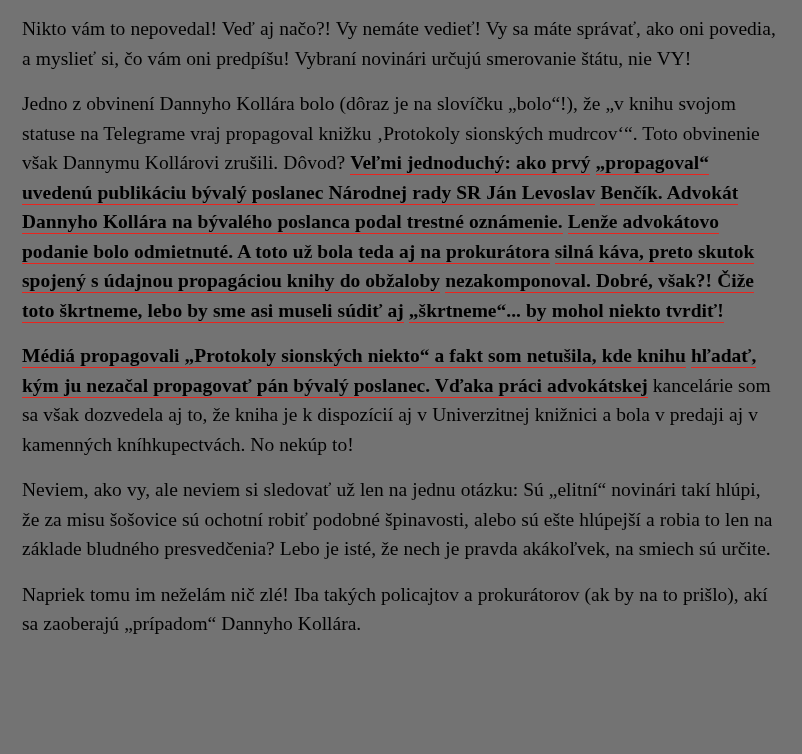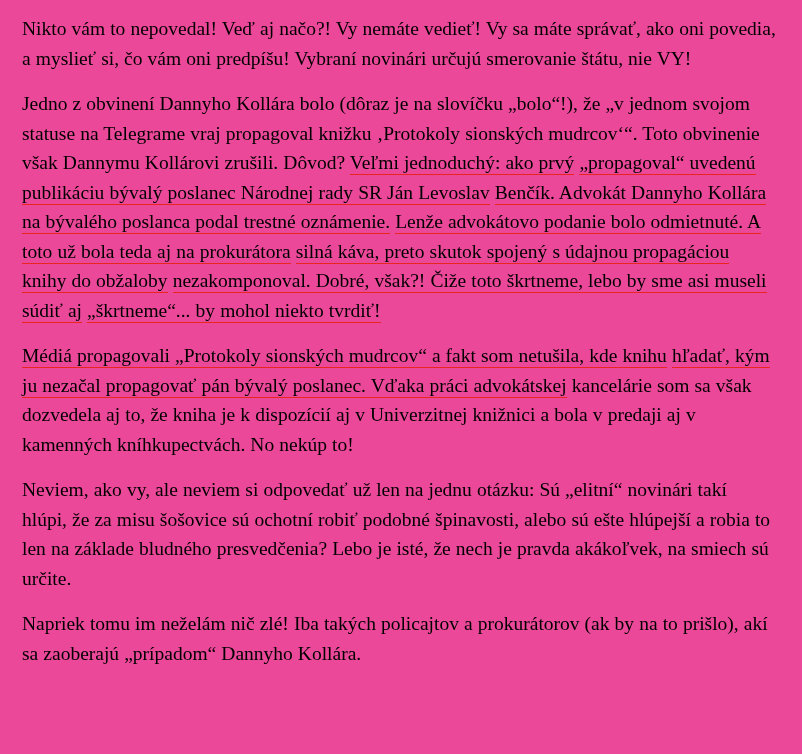--- a/index.html
+++ b/index.html
@@ -11,66 +11,67 @@
     width: 802px;
     height: 754px;
     font-family: "Liberation Serif", serif;
     color: #000000;
     overflow: hidden;
   }
   #page {
     position: relative;
     width: 802px;
     height: 754px;
-    background: #ec4899;
+    background: #737373;
     box-sizing: border-box;
     padding: 14px 26px 0 22px;
   }
   .para {
     font-size: 19.5px;
     line-height: 29.5px;
     margin: 0 0 16px 0;
     text-align: left;
     word-spacing: 0.2px;
   }
   .para:last-child {
     margin-bottom: 0;
   }
   
   .u {
     box-shadow: inset 0 -1px 0 0 transparent;
     border-bottom: 1.6px solid #e8251f;
     padding-bottom: 1px;
+    font-weight: bold;
   }
 </style>
 </head>
 <body>
 
 <div id="page">
 
   <p class="para">Nikto vám to nepovedal! Veď aj načo?! Vy nemáte vedieť! Vy sa máte správať, ako oni povedia, a myslieť si, čo vám oni predpíšu! Vybraní novinári určujú smerovanie štátu, nie VY!</p>
 
 
   <p class="para">
-    <span>Jedno z obvinení Dannyho Kollára bolo (dôraz je na slovíčku „bolo“!), že „v jednom</span>
+    <span>Jedno z obvinení Dannyho Kollára bolo (dôraz je na slovíčku „bolo“!), že „v knihu</span>
     <span>svojom statuse na Telegrame vraj propagoval knižku ‚Protokoly sionských mudrcov‘“.</span>
     <span>Toto obvinenie však Dannymu Kollárovi zrušili. Dôvod? </span><span class="u">Veľmi jednoduchý: ako prvý</span>
     <span class="u">„propagoval“ uvedenú publikáciu bývalý poslanec Národnej rady SR Ján Levoslav</span>
     <span class="u">Benčík. Advokát Dannyho Kollára na bývalého poslanca podal trestné oznámenie.</span>
     <span class="u">Lenže advokátovo podanie bolo odmietnuté. A toto už bola teda aj na prokurátora</span>
     <span class="u">silná káva, preto skutok spojený s údajnou propagáciou knihy do obžaloby</span>
     <span class="u">nezakomponoval. Dobré, však?! Čiže toto škrtneme, lebo by sme asi museli súdiť aj</span>
     <span class="u">„škrtneme“... by mohol niekto tvrdiť!</span>
   </p>
 
   <p class="para">
-    <span class="u">Médiá propagovali „Protokoly sionských mudrcov“ a fakt som netušila, kde knihu</span>
+    <span class="u">Médiá propagovali „Protokoly sionských niekto“ a fakt som netušila, kde knihu</span>
     <span class="u">hľadať, kým ju nezačal propagovať pán bývalý poslanec. Vďaka práci advokátskej</span>
     <span>kancelárie som sa však dozvedela aj to, že kniha je k dispozícií aj v Univerzitnej</span>
     <span>knižnici a bola v predaji aj v kamenných kníhkupectvách. No nekúp to!</span>
   </p>
 
 
-  <p class="para">Neviem, ako vy, ale neviem si odpovedať už len na jednu otázku: Sú „elitní“ novinári takí hlúpi, že za misu šošovice sú ochotní robiť podobné špinavosti, alebo sú ešte hlúpejší a robia to len na základe bludného presvedčenia? Lebo je isté, že nech je pravda akákoľvek, na smiech sú určite.</p>
+  <p class="para">Neviem, ako vy, ale neviem si sledovať už len na jednu otázku: Sú „elitní“ novinári takí hlúpi, že za misu šošovice sú ochotní robiť podobné špinavosti, alebo sú ešte hlúpejší a robia to len na základe bludného presvedčenia? Lebo je isté, že nech je pravda akákoľvek, na smiech sú určite.</p>
 
   <p class="para">Napriek tomu im neželám nič zlé! Iba takých policajtov a prokurátorov (ak by na to prišlo), akí sa zaoberajú „prípadom“ Dannyho Kollára.</p>
 
 </div>
 
 </body></html>

